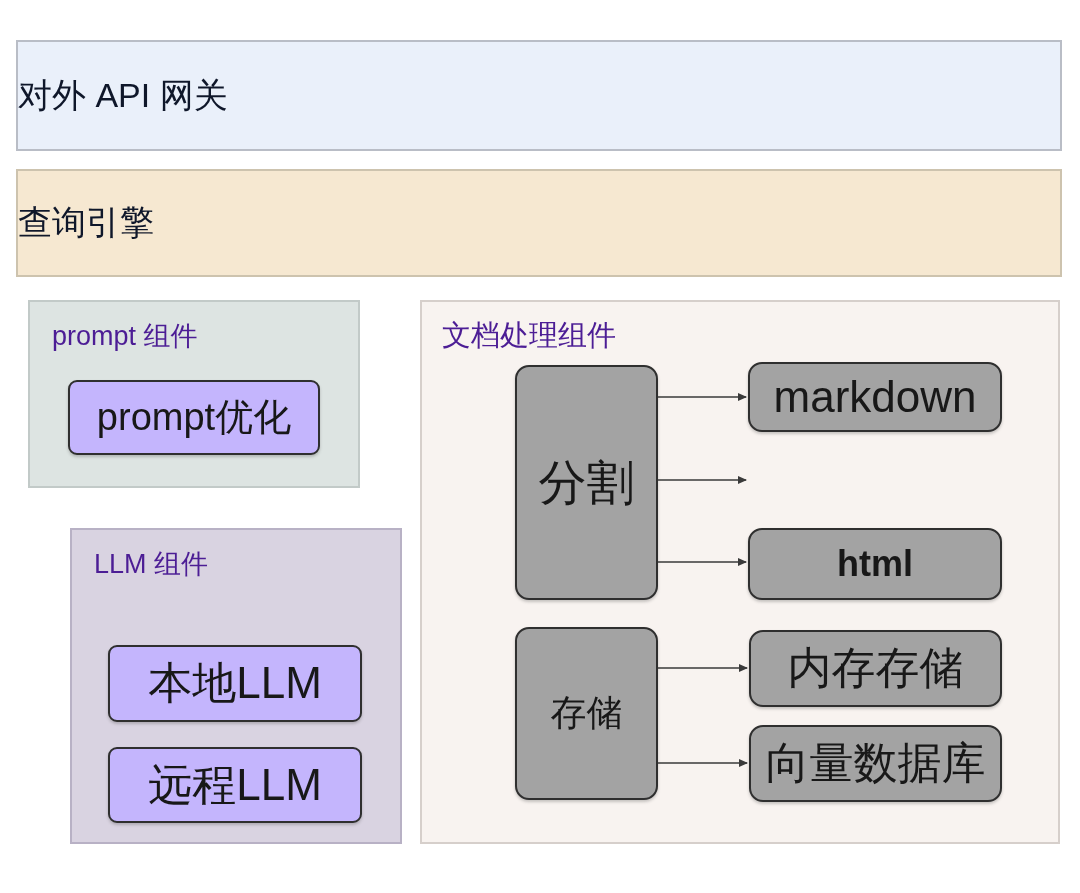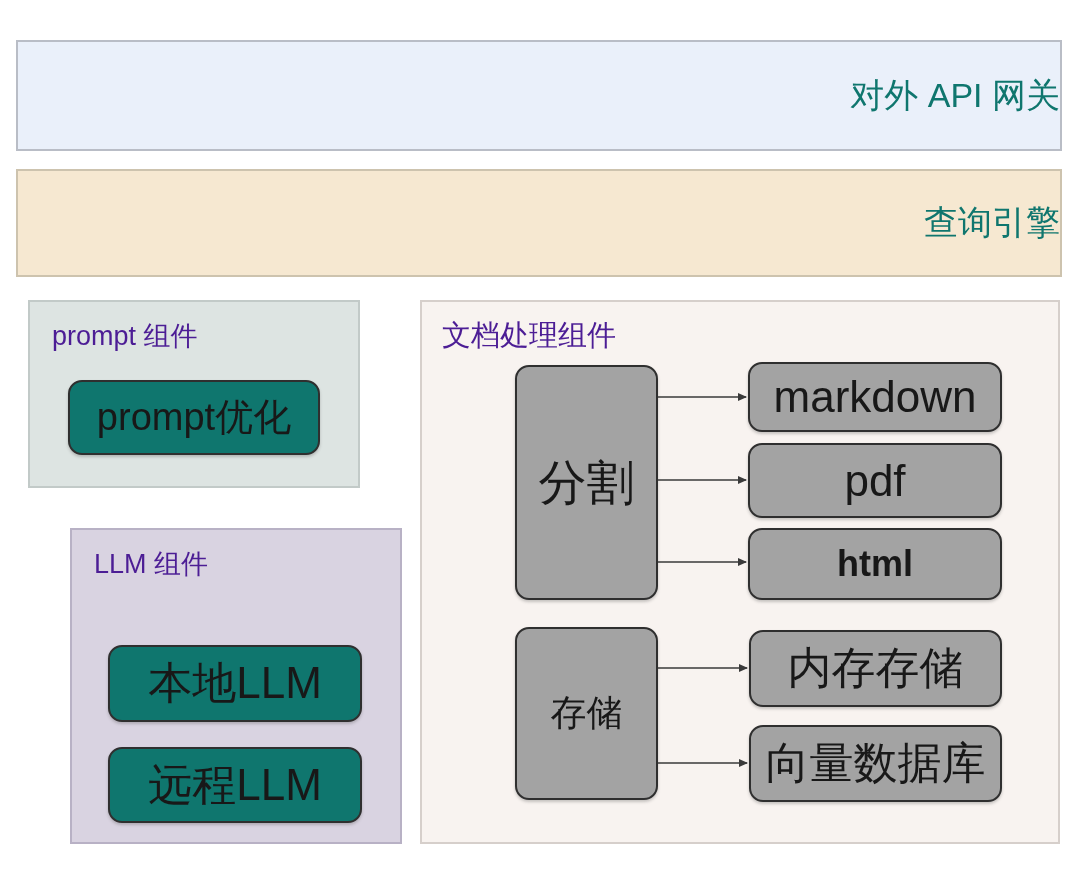--- a/index.html
+++ b/index.html
@@ -11,23 +11,23 @@
     background: #ffffff;
     overflow: hidden;
   }
   .bar {
     position: absolute;
     left: 16px;
     width: 1046px;
     box-sizing: border-box;
     display: flex;
     align-items: center;
-    justify-content: flex-end;
+    justify-content: flex-start;
     font-size: 34px;
-    color: #0f766e;
+    color: #0f172a;
   }
   .bar-gateway {
     top: 40px; height: 111px;
     background: #eaf0fa;
     border: 2px solid #b9bdc6;
   }
   .bar-query {
     top: 169px; height: 108px;
     background: #f6e8d1;
     border: 2px solid #cdc3ae;
@@ -69,21 +69,21 @@
     display: flex;
     align-items: center;
     justify-content: center;
     background: #a3a3a3;
     border: 2px solid #2f2f2f;
     border-radius: 14px;
     color: #181818;
     box-shadow: 0 2px 3px rgba(70,70,70,0.28);
     white-space: nowrap;
   }
-  .panel-llm .node, .panel-prompt .node { background: #0f766e; }
+  .panel-llm .node, .panel-prompt .node { background: #c4b5fd; border-radius: 9px; }
   .node-prompt-opt { left: 38px;  top: 78px;  width: 252px; height: 75px;  font-size: 38px; }
   .node-local-llm  { left: 36px;  top: 115px; width: 254px; height: 77px;  font-size: 44px; }
   .node-remote-llm { left: 36px;  top: 217px; width: 254px; height: 76px;  font-size: 44px; }
   .node-split      { left: 93px;  top: 63px;  width: 143px; height: 235px; font-size: 48px; }
   .node-markdown   { left: 326px; top: 60px;  width: 254px; height: 70px;  font-size: 44px; }
   .node-pdf        { left: 326px; top: 141px; width: 254px; height: 75px;  font-size: 44px; }
   .node-html       { left: 326px; top: 226px; width: 254px; height: 72px;  font-size: 36px; font-weight: bold; }
   .node-storage    { left: 93px;  top: 325px; width: 143px; height: 173px; font-size: 36px; }
   .node-memory     { left: 327px; top: 328px; width: 253px; height: 77px;  font-size: 44px; }
   .node-vector     { left: 327px; top: 423px; width: 253px; height: 77px;  font-size: 44px; }
@@ -129,20 +129,19 @@
       </defs>
       <line x1="236" y1="95" x2="324" y2="95" stroke="#3a3a3a" stroke-width="1.6" marker-end="url(#ah)"></line>
       <line x1="236" y1="178" x2="324" y2="178" stroke="#3a3a3a" stroke-width="1.6" marker-end="url(#ah)"></line>
       <line x1="236" y1="260" x2="324" y2="260" stroke="#3a3a3a" stroke-width="1.6" marker-end="url(#ah)"></line>
       <line x1="236" y1="366" x2="325" y2="366" stroke="#3a3a3a" stroke-width="1.6" marker-end="url(#ah)"></line>
       <line x1="236" y1="461" x2="325" y2="461" stroke="#3a3a3a" stroke-width="1.6" marker-end="url(#ah)"></line>
     </svg>
 
     <div class="node node-split">分割</div>
     <div class="node node-markdown">markdown</div>
-    <div class="node node-pdf">pdf</div>
     <div class="node node-html">html</div>
     <div class="node node-storage">存储</div>
     <div class="node node-memory">内存存储</div>
     <div class="node node-vector">向量数据库</div>
   </div>
 
 </div>
 
 </body></html>

